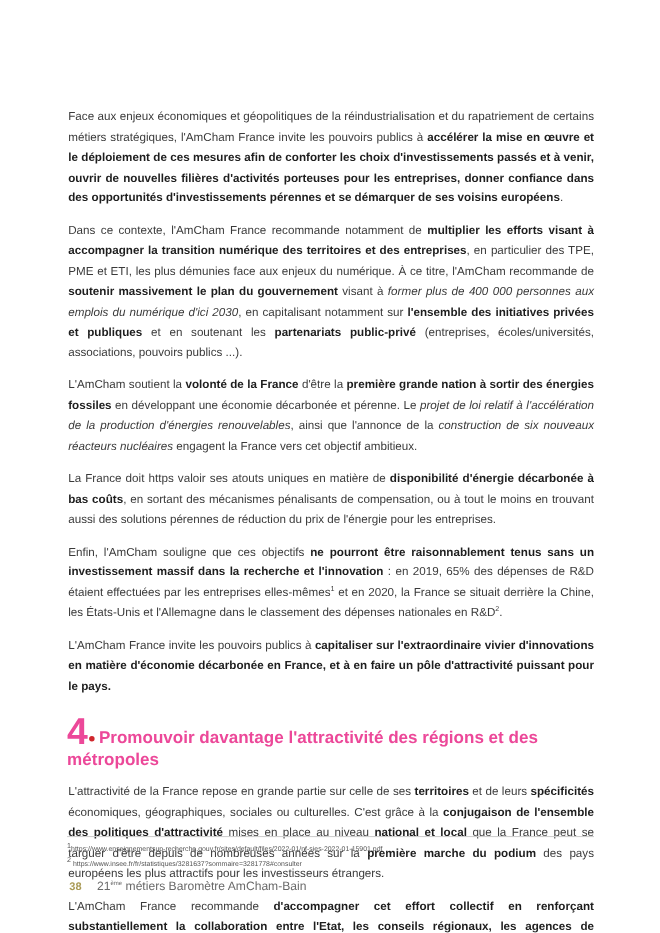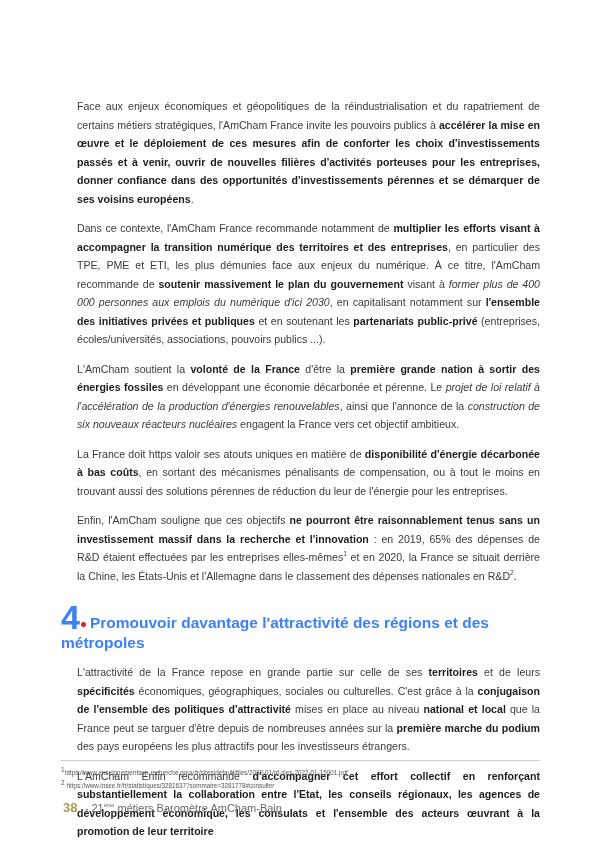--- a/index.html
+++ b/index.html
@@ -1,51 +1,52 @@
 <!DOCTYPE html>
 <html><head>
 <meta charset="utf-8">
 <style>
   html, body { margin: 0; padding: 0; background: #ffffff; }
   body { width: 600px; height: 848px; position: relative; overflow: hidden;
          font-family: "Liberation Sans", "DejaVu Sans", sans-serif; color: #3a3a3a; }
   .page { position: absolute; left: 61px; top: 97px; width: 479px; }
-  p.para { margin: 0 0 11px 16px; font-size: 10.6px; line-height: 18.5px; text-align: justify; color: #3a3a3a; }
+  p.para { margin: 0 0 11px 1px; font-size: 10.6px; line-height: 18.5px; text-align: justify; color: #3a3a3a; }
   p.para b { font-weight: bold; color: #1e1e1e; }
   p.para i { font-style: italic; }
   sup { font-size: 6.5px; line-height: 0; vertical-align: super; }
-  .heading { margin: 19px 0 10px 0; color: #3b82f6; font-weight: bold; font-size: 15.5px; line-height: 20px; }
+  .heading { margin: 19px 0 10px 0; color: #ec4899; font-weight: bold; font-size: 15.5px; line-height: 20px; }
   .heading .num { font-size: 34px; line-height: 26px; font-weight: bold; letter-spacing: -1px; vertical-align: -1px; }
   .heading .dot { display: inline-block; width: 5px; height: 5px; border-radius: 50%; background: #d0272d; margin: 0 4px 0 2px; vertical-align: 1px; }
   .footnotes { position: absolute; left: 61px; top: 760px; width: 479px; }
   .fn-rule { height: 1px; background: #cfcfcf; margin-bottom: 5px; }
   .fn { font-size: 6.3px; line-height: 13px; color: #555555; }
   .footer { position: absolute; left: 63px; top: 800px; font-size: 11px; color: #6a6a6a; white-space: nowrap; }
-  .footer .pagenum { color: #a99a55; font-weight: bold; font-size: 13px; margin-right: 14px; }
+  .footer .pagenum { color: #a99a55; font-weight: bold; font-size: 10px; margin-right: 14px; }
   .footer .ed sup { font-size: 5.5px; }
 </style>
 </head>
 <body>
 
 <div class="page">
   <div id="paras-before">
       <p class="para"><span>Face aux enjeux économiques et géopolitiques de la réindustrialisation et du rapatriement de certains métiers stratégiques, l'AmCham France invite les pouvoirs publics à </span><b>accélérer la mise en œuvre et le déploiement de ces mesures afin de conforter les choix d'investissements passés et à venir, ouvrir de nouvelles filières d'activités porteuses pour les entreprises, donner confiance dans des opportunités d'investissements pérennes et se démarquer de ses voisins européens</b><span>.</span></p>
       <p class="para"><span>Dans ce contexte, l'AmCham France recommande notamment de </span><b>multiplier les efforts visant à accompagner la transition numérique des territoires et des entreprises</b><span>, en particulier des TPE, PME et ETI, les plus démunies face aux enjeux du numérique. À ce titre, l'AmCham recommande de </span><b>soutenir massivement le plan du gouvernement</b><span> visant à </span><i>former plus de 400 000 personnes aux emplois du numérique d'ici 2030</i><span>, en capitalisant notamment sur </span><b>l'ensemble des initiatives privées et publiques</b><span> et en soutenant les </span><b>partenariats public-privé</b><span> (entreprises, écoles/universités, associations, pouvoirs publics ...).</span></p>
       <p class="para"><span>L'AmCham soutient la </span><b>volonté de la France</b><span> d'être la </span><b>première grande nation à sortir des énergies fossiles</b><span> en développant une économie décarbonée et pérenne. Le </span><i>projet de loi relatif à l'accélération de la production d'énergies renouvelables</i><span>, ainsi que l'annonce de la </span><i>construction de six nouveaux réacteurs nucléaires</i><span> engagent la France vers cet objectif ambitieux.</span></p>
-      <p class="para"><span>La France doit https valoir ses atouts uniques en matière de </span><b>disponibilité d'énergie décarbonée à bas coûts</b><span>, en sortant des mécanismes pénalisants de compensation, ou à tout le moins en trouvant aussi des solutions pérennes de réduction du leur de l'énergie pour les entreprises.</span></p>
+      <p class="para"><span>La France doit https valoir ses atouts uniques en matière de </span><b>disponibilité d'énergie décarbonée à bas coûts</b><span>, en sortant des mécanismes pénalisants de compensation, ou à tout le moins en trouvant aussi des solutions pérennes de réduction du prix de l'énergie pour les entreprises.</span></p>
       <p class="para"><span>Enfin, l'AmCham souligne que ces objectifs </span><b>ne pourront être raisonnablement tenus sans un investissement massif dans la recherche et l'innovation</b><span> : en 2019, 65% des dépenses de R&amp;D étaient effectuées par les entreprises elles-mêmes</span><sup>1</sup><span> et en 2020, la France se situait derrière la Chine, les États-Unis et l'Allemagne dans le classement des dépenses nationales en R&amp;D</span><sup>2</sup><span>.</span></p>
+      <p class="para"><span>L'AmCham France invite les pouvoirs publics à </span><b>capitaliser sur l'extraordinaire vivier d'innovations en matière d'économie décarbonée en France, et à en faire un pôle d'attractivité puissant pour le pays.</b></p>
     </div>
 
   <div class="heading">
     <span class="num">4</span><span class="dot"></span><span>Promouvoir davantage l'attractivité des régions et des métropoles</span>
   </div>
 
   <div id="paras-after">
       <p class="para"><span>L'attractivité de la France repose en grande partie sur celle de ses </span><b>territoires</b><span> et de leurs </span><b>spécificités</b><span> économiques, géographiques, sociales ou culturelles. C'est grâce à la </span><b>conjugaison de l'ensemble des politiques d'attractivité</b><span> mises en place au niveau </span><b>national et local</b><span> que la France peut se targuer d'être depuis de nombreuses années sur la </span><b>première marche du podium</b><span> des pays européens les plus attractifs pour les investisseurs étrangers.</span></p>
-      <p class="para"><span>L'AmCham Enfin recommande </span><b>d'accompagner cet effort collectif en renforçant substantiellement la collaboration entre l'Etat, les conseils régionaux, les agences de développement économique, les consulats et l'ensemble des acteurs œuvrant à la promotion de leur territoire</b></p>
+      <p class="para"><span>L'AmCham France recommande </span><b>d'accompagner cet effort collectif en renforçant substantiellement la collaboration entre l'Etat, les conseils régionaux, les agences de développement économique, les consulats et l'ensemble des acteurs œuvrant à la promotion de leur territoire</b></p>
     </div>
 </div>
 
 <div class="footnotes">
   <div class="fn-rule"></div>
   <div class="fn"><sup>1</sup><span>https://www.enseignementsup-recherche.gouv.fr/sites/default/files/2022-01/nf-sies-2022-01-15901.pdf</span></div>
   <div class="fn"><sup>2</sup> <span>https://www.insee.fr/fr/statistiques/3281637?sommaire=3281778#consulter</span></div>
 </div>
 
 <div class="footer">

